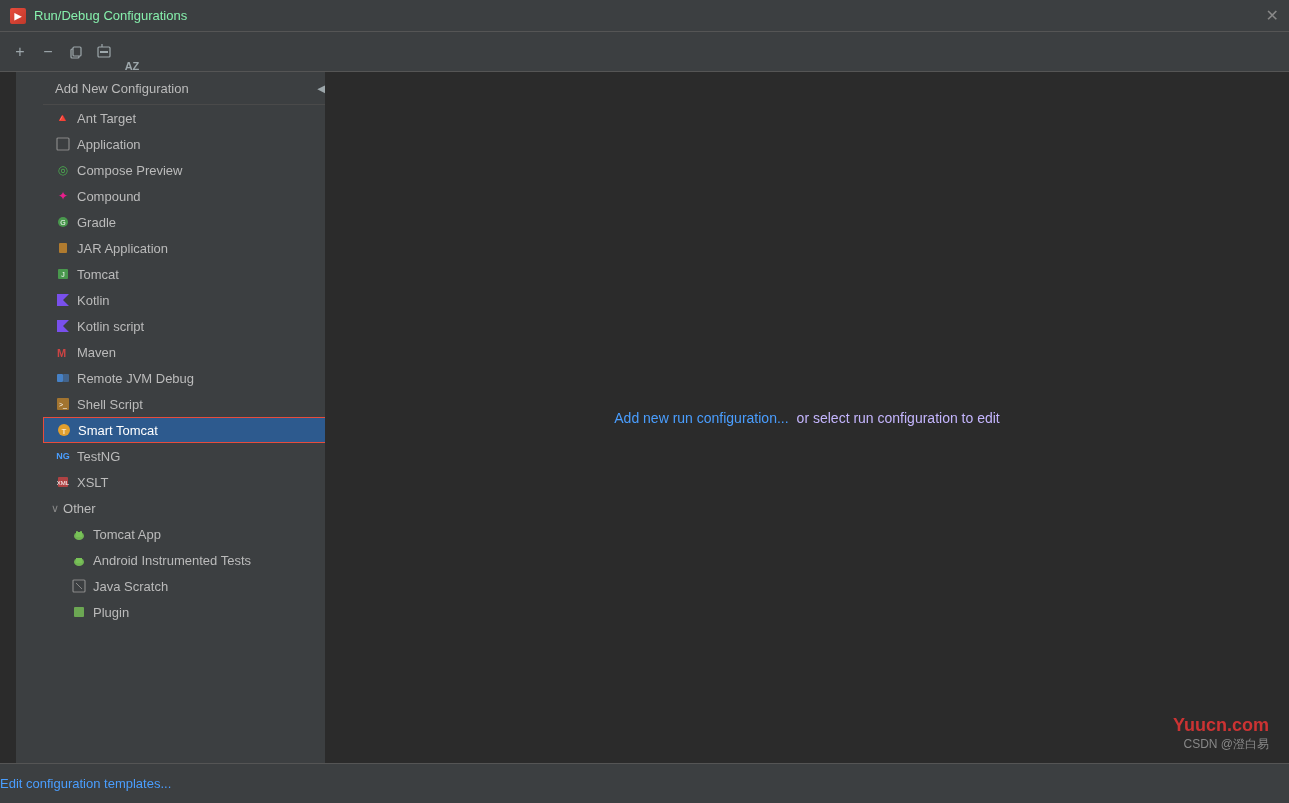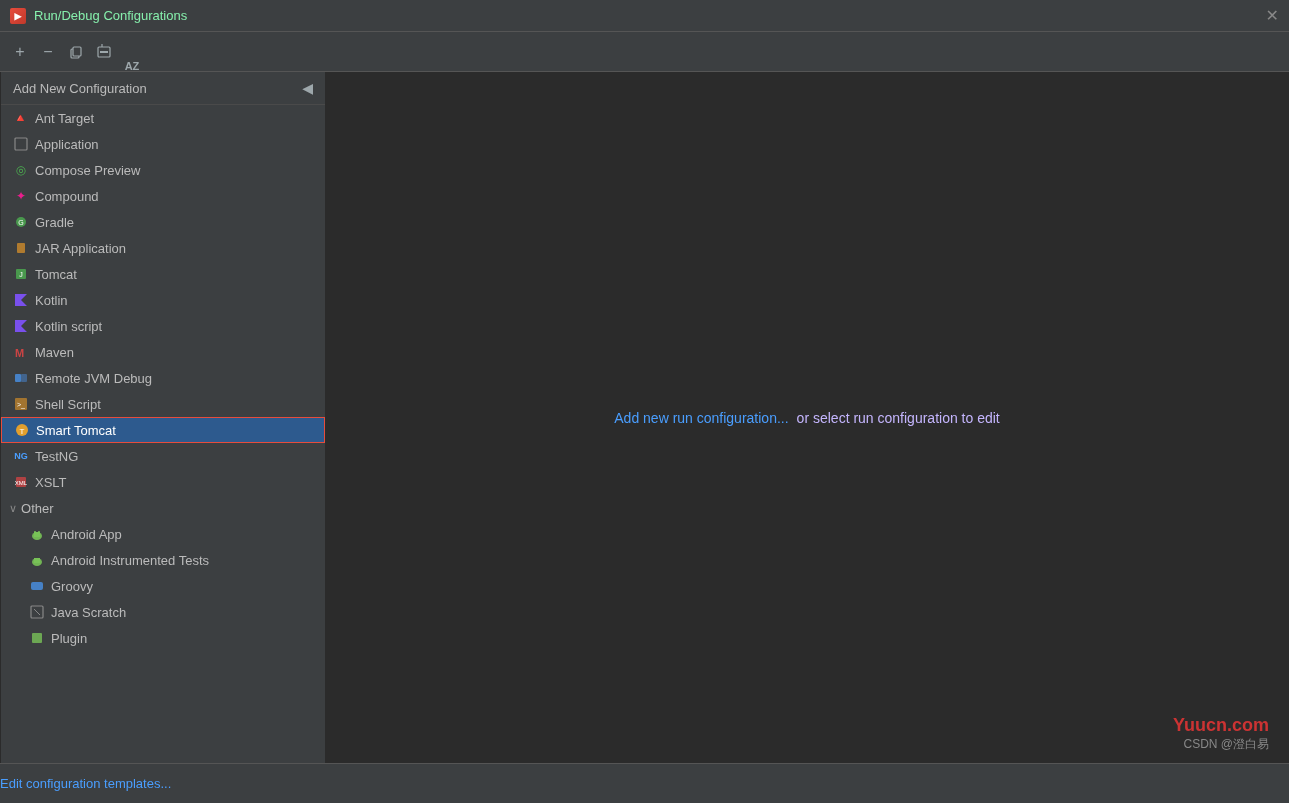--- a/index.html
+++ b/index.html
@@ -77,23 +77,24 @@
 
     
     .left-panel {
       width: 325px;
       background: #3c3f41;
       border-right: 1px solid #555;
       display: flex;
       flex-direction: column;
       position: absolute;
       top: 72px;
-      left: 1px;
+      left: 16px;
       bottom: 40px;
       overflow: hidden;
+      padding-left: 27px;
     }
 
     .panel-header {
       padding: 8px 12px;
       font-size: 13px;
       color: #bbbbbb;
       display: flex;
       align-items: center;
       justify-content: space-between;
       border-bottom: 1px solid #4a4a4a;
@@ -389,38 +390,30 @@
     </div>
     <div class="list-item sub-item">
       <span class="item-icon icon-android">
         <svg width="14" height="14" viewBox="0 0 14 14">
             <ellipse cx="7" cy="9" rx="5" ry="4" fill="#78c257" opacity="0.9"></ellipse>
             <rect x="4" y="5" width="6" height="5" fill="#78c257"></rect>
             <circle cx="5" cy="5" r="1" fill="#78c257"></circle>
             <circle cx="9" cy="5" r="1" fill="#78c257"></circle>
           </svg>
       </span>
-      <span>Android App</span>
+      <span>Tomcat App</span>
     </div>
     <div class="list-item sub-item">
       <span class="item-icon icon-android">
         <svg width="14" height="14" viewBox="0 0 14 14">
             <ellipse cx="7" cy="9" rx="5" ry="4" fill="#78c257" opacity="0.9"></ellipse>
             <rect x="4" y="5" width="6" height="5" fill="#78c257"></rect>
           </svg>
       </span>
       <span>Android Instrumented Tests</span>
-    </div>
-    <div class="list-item sub-item">
-      <span class="item-icon icon-groovy">
-        <svg width="14" height="14" viewBox="0 0 14 14">
-            <rect x="1" y="3" width="12" height="8" rx="2" fill="#4a9eff" opacity="0.7"></rect>
-          </svg>
-      </span>
-      <span>Groovy</span>
     </div>
     <div class="list-item sub-item">
       <span class="item-icon icon-java-scratch">
         <svg width="14" height="14" viewBox="0 0 14 14">
             <rect x="1" y="1" width="12" height="12" rx="1" stroke="#888" stroke-width="1.2" fill="none"></rect>
             <line x1="4" y1="4" x2="10" y2="10" stroke="#888" stroke-width="1"></line>
           </svg>
       </span>
       <span>Java Scratch</span>
     </div>

